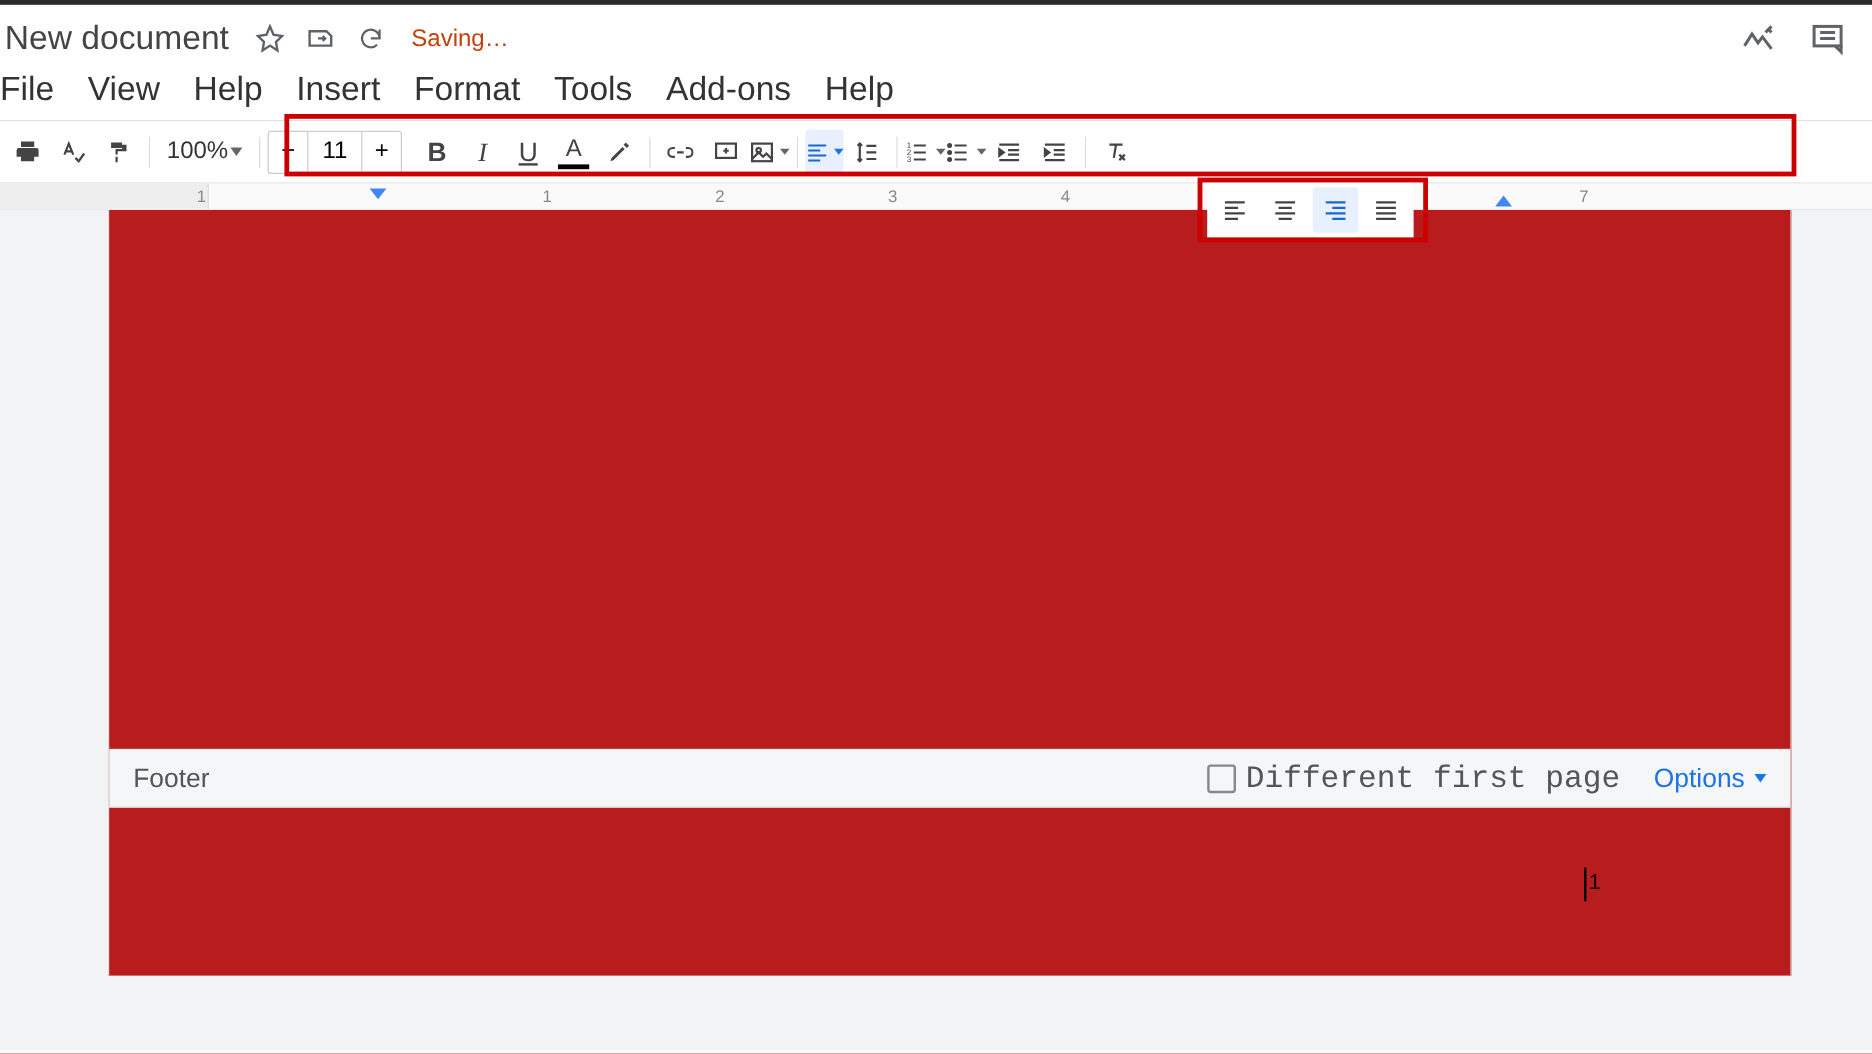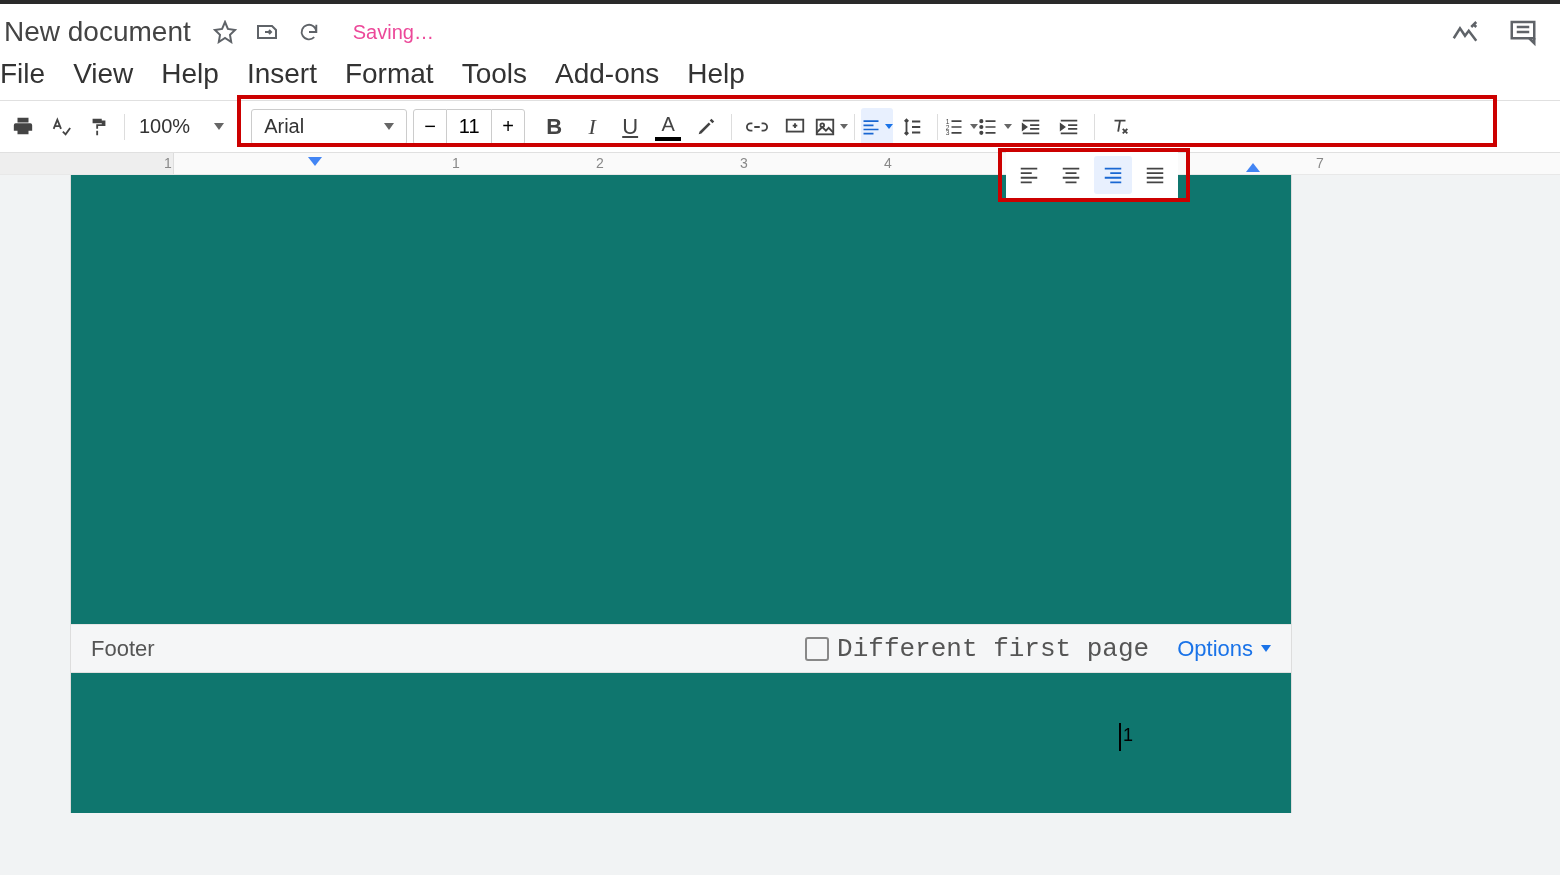--- a/index.html
+++ b/index.html
@@ -1,30 +1,30 @@
 <!DOCTYPE html>
 <html><head>
 <meta charset="utf-8">
 <style>
 * { box-sizing: border-box; margin: 0; padding: 0; }
 body { font-family: Arial, sans-serif; background: #fff; width: 1560px; height: 878px; overflow: hidden; position: relative; }
 .topbar { border-top: 4px solid #2a2a2a; }
 .titlebar { display: flex; align-items: center; padding: 8px 4px 0 4px; height: 48px; }
 .titlebar .title { font-size: 28px; color: #444; margin-right: 20px; letter-spacing: 0; }
 .titlebar .icon { width: 28px; height: 28px; display: flex; align-items: center; justify-content: center; margin-right: 14px; color: #5f6368; }
-.titlebar .saving { font-size: 20px; color: #ec4899; margin-left: 16px; }
+.titlebar .saving { font-size: 20px; color: #c2410c; margin-left: 6px; }
 .titlebar .right { margin-left: auto; display: flex; align-items: center; gap: 28px; padding-right: 18px; }
 .menubar { display: flex; align-items: center; padding: 6px 0 10px 0; border-bottom: 1px solid #e0e0e0; }
 .menubar .menu { font-size: 28px; color: #333; padding: 0 14px; cursor: pointer; }
 .menubar .last-edit { font-size: 22px; color: #666; text-decoration: underline; margin-left: 20px; cursor: pointer; }
 .toolbar { display: flex; align-items: center; padding: 6px 4px; background: #fff; border-bottom: 1px solid #e0e0e0; height: 52px; position: relative; }
 .toolbar .tbtn { height: 38px; display: flex; align-items: center; justify-content: center; color: #444; cursor: pointer; border-radius: 4px; }
 .toolbar .tbtn.icon { width: 38px; }
 .toolbar .sep { width: 1px; height: 26px; background: #ddd; margin: 0 6px; }
-.toolbar .zoom { display: flex; align-items: center; font-size: 20px; color: #333; padding: 0 8px; gap: 24px; }
+.toolbar .zoom { display: flex; align-items: center; font-size: 20px; color: #333; padding: 0 8px; gap: 2px; }
 .toolbar .styles { display: flex; align-items: center; border: 1px solid #ccc; border-radius: 3px; height: 36px; padding: 0 12px; margin: 0 6px; font-size: 20px; color: #333; gap: 24px; min-width: 150px; justify-content: space-between; }
 .toolbar .font { display: flex; align-items: center; border: 1px solid #ccc; border-radius: 3px; height: 36px; padding: 0 12px; margin: 0 6px; font-size: 20px; color: #333; gap: 80px; min-width: 150px; justify-content: space-between;}
 .toolbar .fontsize { display: flex; align-items: center; gap: 0; }
 .toolbar .fontsize .minus,.toolbar .fontsize .plus { border: 1px solid #ccc; height: 36px; width: 34px; display: flex; align-items: center; justify-content: center; font-size: 20px; cursor: pointer; }
 .toolbar .fontsize .minus { border-radius: 3px 0 0 3px; }
 .toolbar .fontsize .plus { border-radius: 0 3px 3px 0; }
 .toolbar .fontsize .val { border-top: 1px solid #ccc; border-bottom: 1px solid #ccc; height: 36px; width: 44px; display: flex; align-items: center; justify-content: center; font-size: 20px; }
 .toolbar .textcolor { position: relative; width: 34px; display:flex; flex-direction:column; align-items:center; justify-content:center;}
 .toolbar .textcolor .underline-bar { height: 4px; width: 26px; background: #000; margin-top: 1px; }
 .toolbar .align-active { background: #e8f0fe; border-radius: 3px; }
@@ -34,21 +34,21 @@
 .align-popup { position: absolute; top: 152px; left: 1006px; background: #fff; display: flex; gap: 4px; padding: 4px; z-index: 10; }
 .align-popup .abtn { width: 38px; height: 38px; display: flex; align-items: center; justify-content: center; cursor: pointer; border-radius: 3px; }
 .align-popup .abtn.sel { background: #e8f0fe; }
 .ruler { height: 22px; background: #fafafa; border-bottom: 1px solid #e8e8e8; position: relative; display:flex; }
 .ruler .shade-left { background: #eee; height: 100%; width: 174px; border-right: 1px solid #ddd; }
 .ruler .r-area { position: relative; flex: 1; }
 .ruler .num { position: absolute; top: 2px; font-size: 14px; color: #888; }
 .ruler .indent-left { position: absolute; top: 4px; width: 0; height: 0; border-left: 7px solid transparent; border-right: 7px solid transparent; border-top: 9px solid #4285f4; }
 .ruler .indent-right { position: absolute; top: 10px; width: 0; height: 0; border-left: 7px solid transparent; border-right: 7px solid transparent; border-bottom: 9px solid #4285f4; }
 .docarea { background: #f1f3f4; height: 700px; position: relative; padding-top: 0; }
-.page { background: #0f766e; width: 1222px; margin-left: 70px; border-left: 1px solid #ddd; border-right: 1px solid #ddd; position: relative; }
+.page { background: #b91c1c; width: 1403px; margin-left: 90px; border-left: 1px solid #ddd; border-right: 1px solid #ddd; position: relative; }
 .page .body { height: 450px; border-bottom: 1px solid #e5e5e5; }
 .page .footer-bar { height: 48px; background: #f5f6f7; border-bottom: 1px solid #e0e0e0; display: flex; align-items: center; padding: 0 20px; font-size: 22px; color: #555; }
 .page .footer-bar .spacer { flex: 1; }
 .page .footer-bar .chk { width: 24px; height: 24px; border: 2px solid #888; border-radius: 3px; margin-right: 8px; cursor: pointer; }
 .page .footer-bar .dfp { font-size: 26px; color: #555; margin-right: 28px; font-family: Liberation Mono, monospace; }
 .page .footer-bar .opts { color: #1a73e8; font-size: 22px; display: flex; align-items: center; gap: 8px; cursor: pointer; }
 .page .footer-content { height: 140px; position: relative; }
 .page .footer-content .cursor { position: absolute; top: 50px; right: 170px; width: 2px; height: 28px; background: #000; }
 .page .footer-content .cursor::after { content:'1'; position:absolute; left:4px; top: 2px; font-size: 18px; color: #000;}
 svg { display: block; }
@@ -126,24 +126,20 @@
       <svg width="22" height="22" viewBox="0 0 24 24" fill="#444">
         <path d="M5 3h10v5H5zM15 5h4v6h-8v3h-2v-5h6zM9 16h2v5H9z"></path>
       </svg>
     </div>
   <div class="sep"></div>
   <div class="zoom">
       <span>100%</span>
       <span class="caret-down"></span>
     </div>
   <div class="sep"></div>
-  <div class="font">
-      <span>Arial</span>
-      <span class="caret-down"></span>
-    </div>
   <div class="fontsize">
     <div class="minus">−</div>
     <div class="val">11</div>
     <div class="plus">+</div>
   </div>
   <div style="width:10px"></div>
   <div class="tbtn icon">
       <span style="font-weight:900;font-size:22px">B</span>
     </div>
   <div class="tbtn icon">

